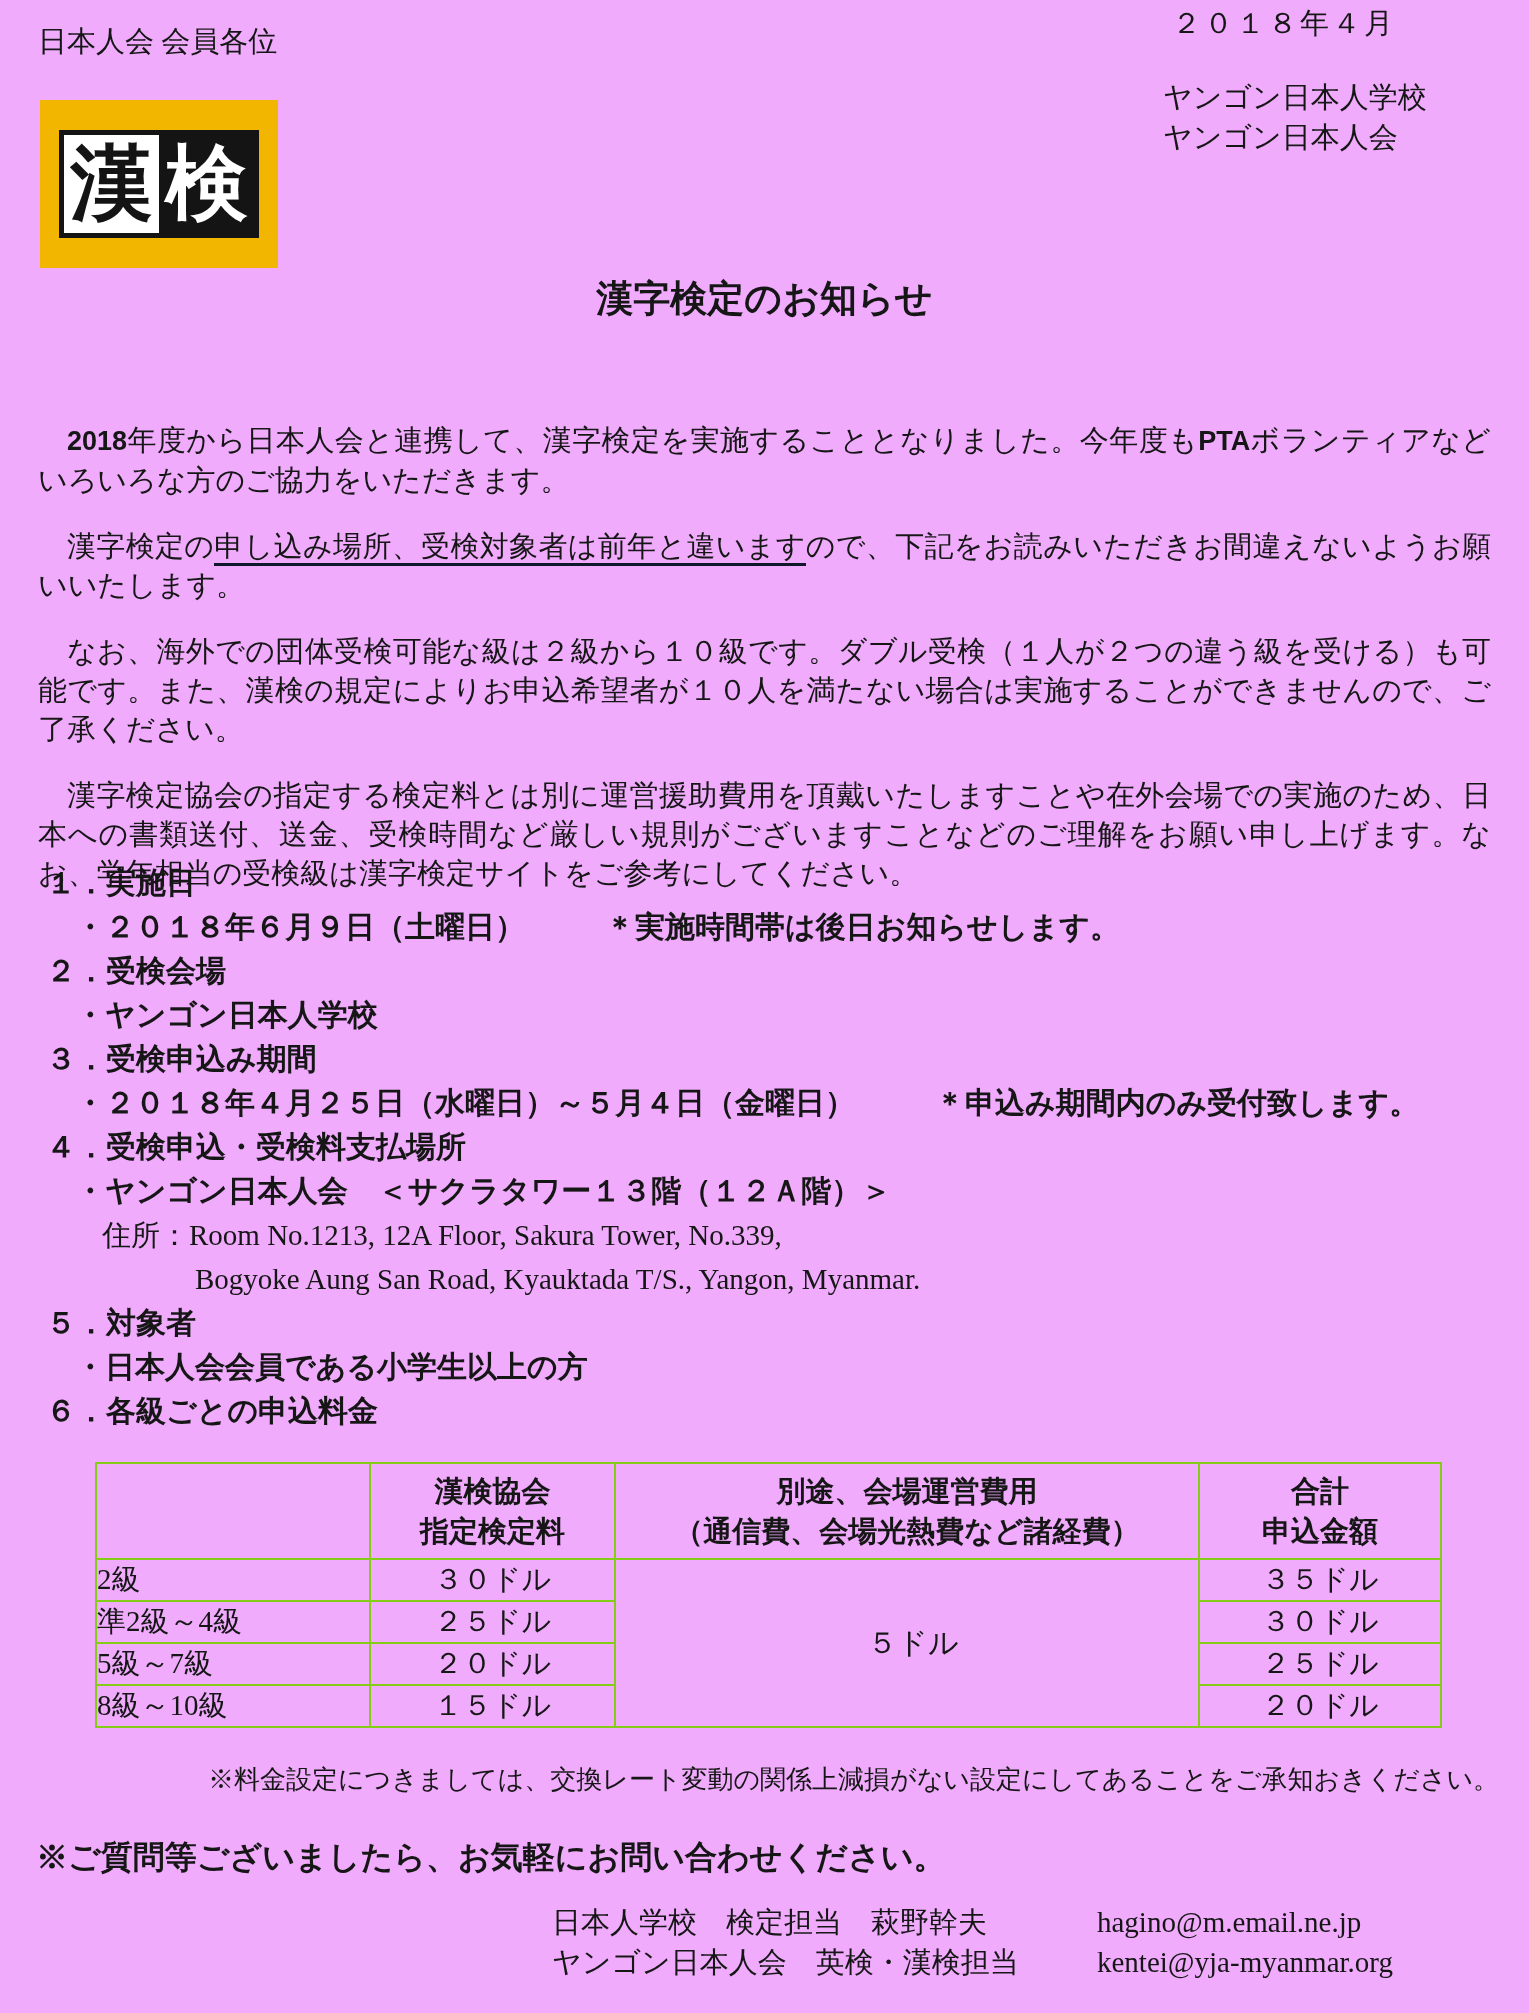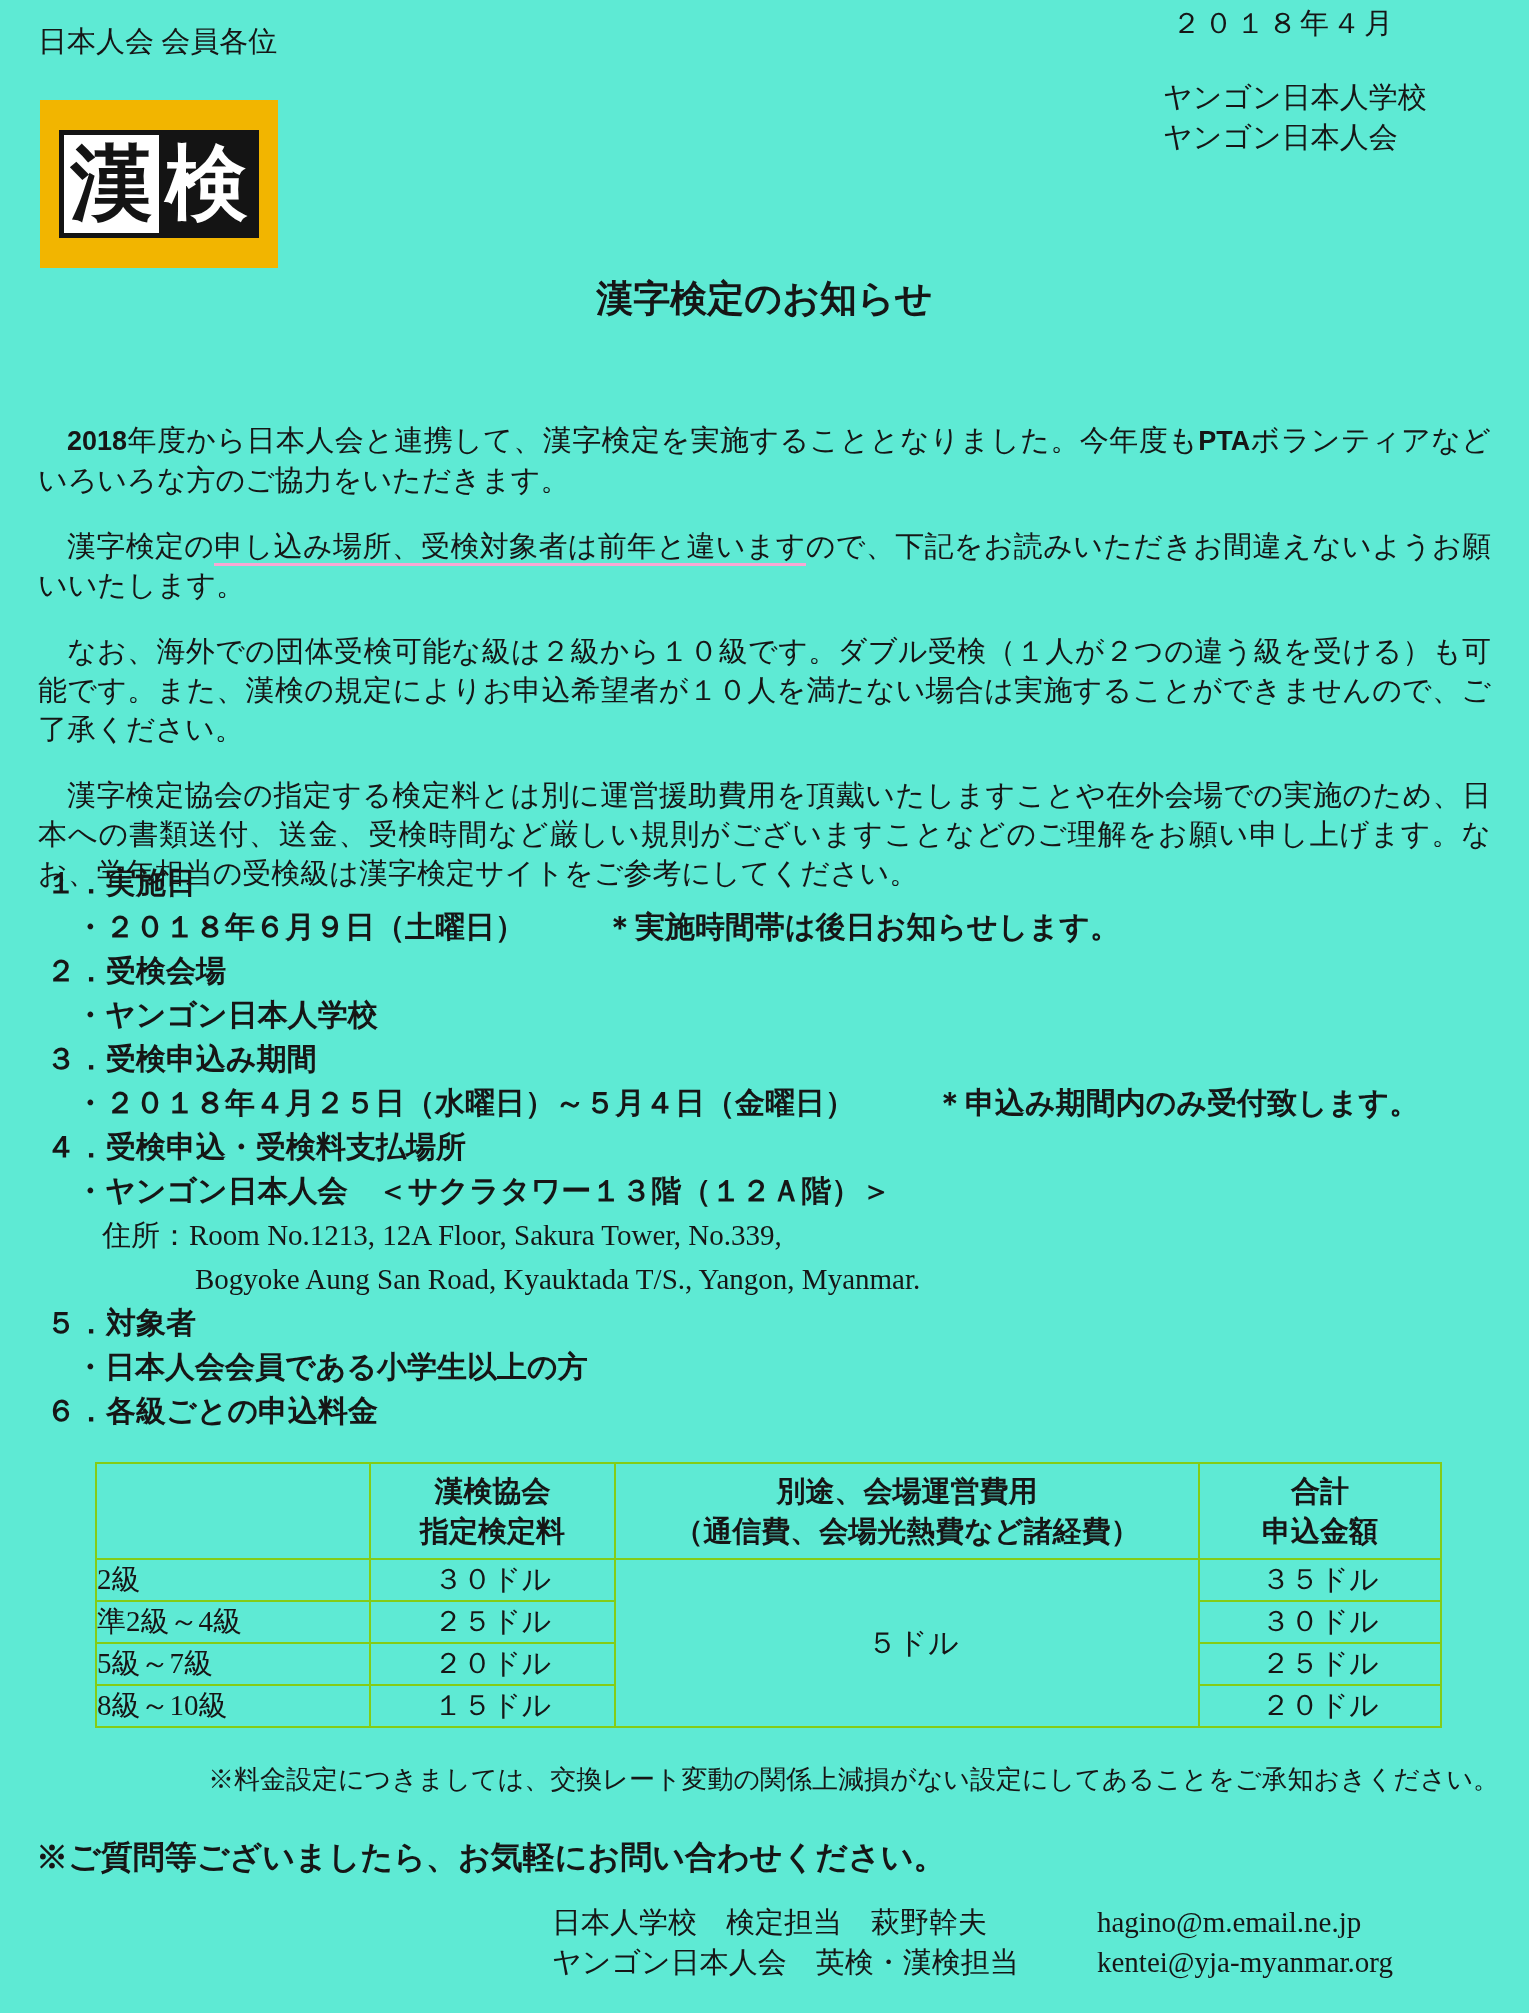--- a/index.html
+++ b/index.html
@@ -1,21 +1,21 @@
 <!DOCTYPE html>
 <html><head>
 <meta charset="utf-8">
 <style>
   * { margin: 0; padding: 0; box-sizing: border-box; }
   html, body { background: #ffffff; }
   .page {
     position: relative;
     width: 1529px;
     height: 2013px;
-    background: #5eead4;
+    background: #f0abfc;
     font-family: "Liberation Serif", "DejaVu Serif", serif;
     color: #161616;
     overflow: hidden;
   }
 
   
   .recipient { position: absolute; left: 38px; top: 22px; font-size: 29px; }
   .doc-date  { position: absolute; left: 1172px; top: 4px;  font-size: 29px; letter-spacing: 3px; }
   .org-school{ position: absolute; left: 1163px; top: 78px; font-size: 29px; }
   .org-assoc { position: absolute; left: 1163px; top: 118px; font-size: 29px; }
@@ -46,21 +46,21 @@
   
   .body-text {
     position: absolute; left: 38px; top: 394px; width: 1453px;
     font-size: 29px; line-height: 39px; text-align: justify;
   }
   .body-text p { text-indent: 1em; margin-top: 27px; }
   .latin-bold {
     font-family: "Liberation Sans", "DejaVu Sans", sans-serif;
     font-weight: bold; font-size: 27px;
   }
-  .underline-seg { border-bottom: 3px solid #f9a8d4; padding-bottom: 1px; }
+  .underline-seg { border-bottom: 3px solid #0f172a; padding-bottom: 1px; }
 
   
   .info-list { position: absolute; left: 38px; top: 861px; width: 1453px; font-size: 30px; }
   .info-list .line { height: 44px; line-height: 44px; white-space: nowrap; }
   .line.heading { font-weight: bold; padding-left: 8px; }
   .line.bullet  { font-weight: bold; padding-left: 37px; }
   .line.addr1   { padding-left: 64px;  font-size: 29px; font-weight: normal; }
   .line.addr2   { padding-left: 157px; font-size: 29px; font-weight: normal; }
   .note-gap { margin-left: 80px; }
 

